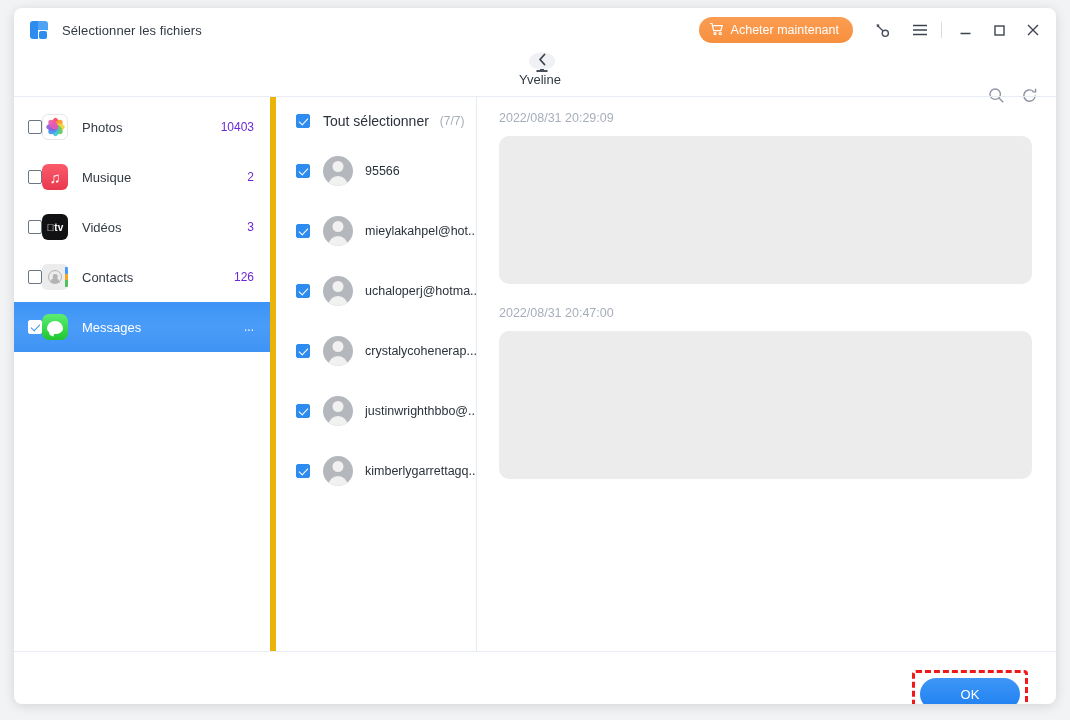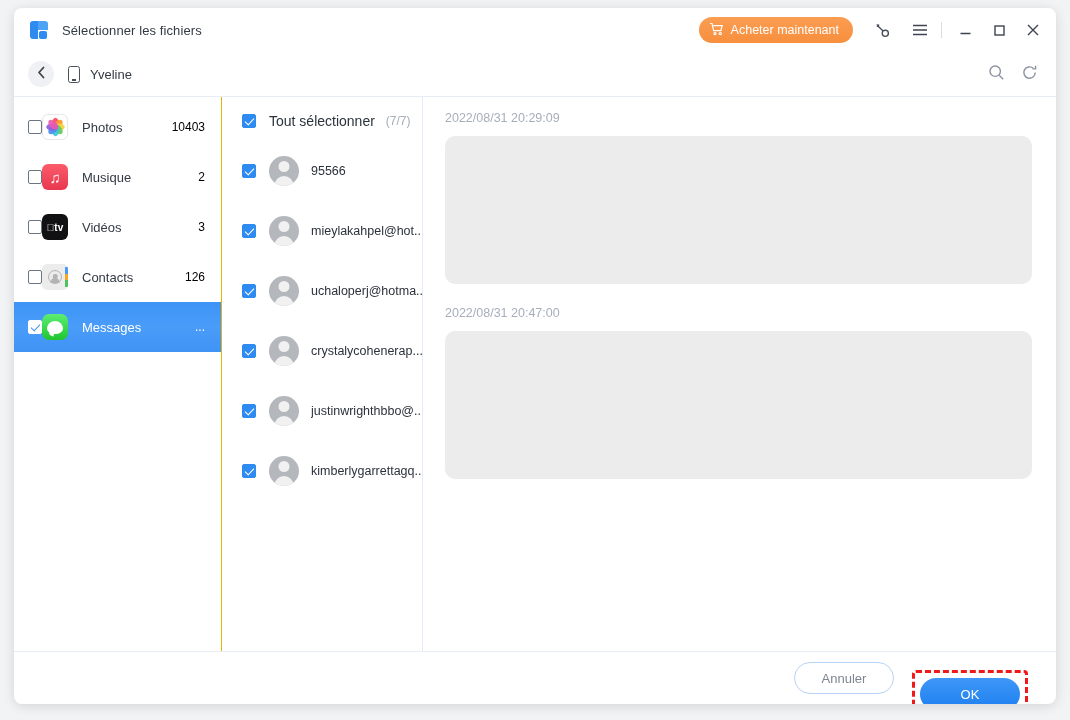--- a/index.html
+++ b/index.html
@@ -71,21 +71,21 @@
   .win-btn {
     width: 34px; height: 44px;
     display: flex; align-items: center; justify-content: center;
     cursor: pointer; color: #3d4450;
   }
 
   
   .subheader {
     position: absolute; left: 0; top: 44px;
     width: 100%; height: 44px;
-    display: flex; align-items: center;
+    display: flex; align-items: center; flex-direction: column;
   }
   .back-circle {
     margin-left: 14px; width: 26px; height: 26px;
     border-radius: 50%; background: #eff1f4;
     display: flex; align-items: center; justify-content: center;
     cursor: pointer;
   }
   .phone-icon {
     margin-left: 14px; width: 12px; height: 17px;
     border: 1.4px solid #4a515c; border-radius: 2.5px;
@@ -105,22 +105,22 @@
   }
 
   
   .body {
     position: absolute; left: 0; top: 88px;
     width: 100%; height: 555px;
     display: flex;
     border-top: 1px solid #e8edf3;
   }
   .pane-left {
-    width: 208px; flex: none;
-    border-right: 1px solid #eab308;
+    width: 262px; flex: none;
+    border-right: 6px solid #eab308;
     padding-top: 5px;
   }
   .pane-mid {
     width: 201px; flex: none;
     border-right: 1px solid #e3ecf6;
     padding-top: 4px;
     overflow: hidden;
   }
   .pane-right { flex: 1; padding: 14px 24px 0 12px; }
 
@@ -132,21 +132,21 @@
   .cat-row.active {
     background: linear-gradient(180deg,#3d94f6 0%,#4a9cf8 50%,#3f93f4 100%);
   }
   .cat-row.active .cat-label,
   .cat-row.active .cat-count { color: #ffffff; }
   .cat-label {
     margin-left: 14px; font-size: 13px; color: #333a44;
     flex: 1;
   }
   .cat-count {
-    font-size: 12px; color: #000000; margin-right: 16px;
+    font-size: 12px; color: #6d28d9; margin-right: 16px;
   }
   .cat-icon { width: 26px; height: 26px; flex: none; }
 
   .cbox {
     width: 14px; height: 14px; flex: none;
     border: 1.3px solid #6b7685; border-radius: 2px;
     background: #fff; cursor: pointer;
   }
   .cbox.checked {
     background: #2e8cf0; border-color: #2e8cf0;
@@ -470,20 +470,19 @@
 
     <div class="pane-right">
       <div class="msg-time">2022/08/31 20:29:09</div>
       <div class="msg-bubble"></div>
       <div class="msg-time">2022/08/31 20:47:00</div>
       <div class="msg-bubble"></div>
     </div>
   </div>
 
   <div class="footer">
-    <button class="btn-cancel">Annuler</button>
     <div class="ok-wrap">
       <button class="btn-ok">OK</button>
       <div class="ok-highlight"></div>
     </div>
   </div>
 
 </div>
 
 </body></html>

